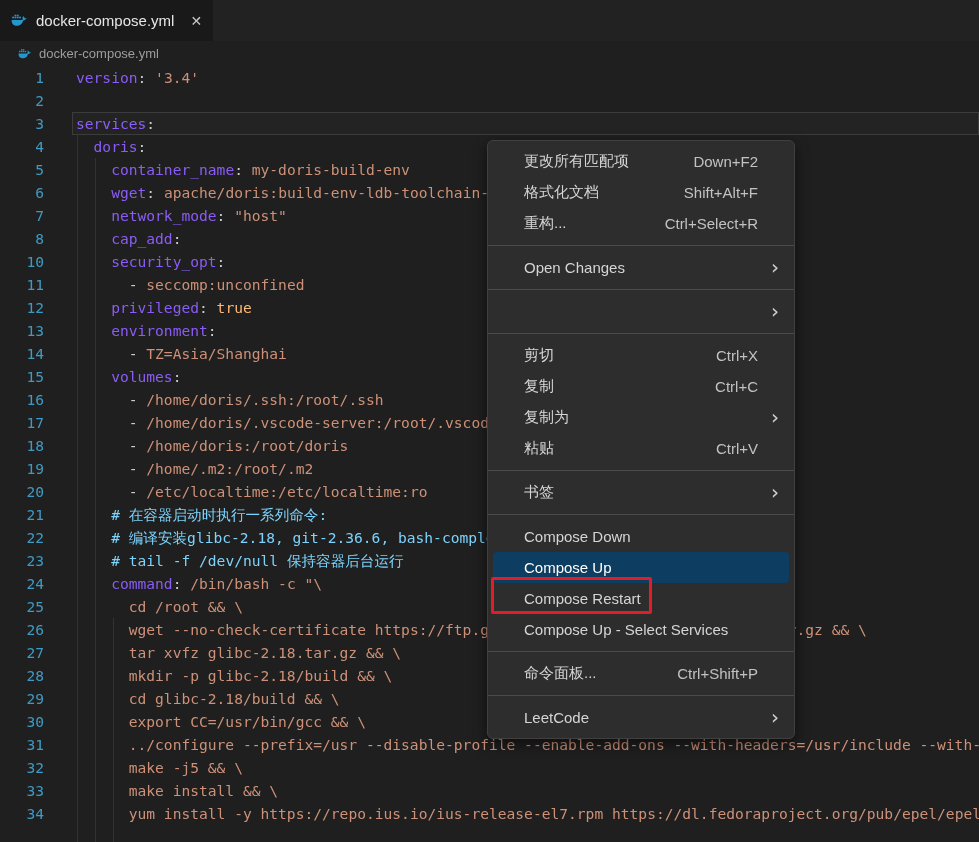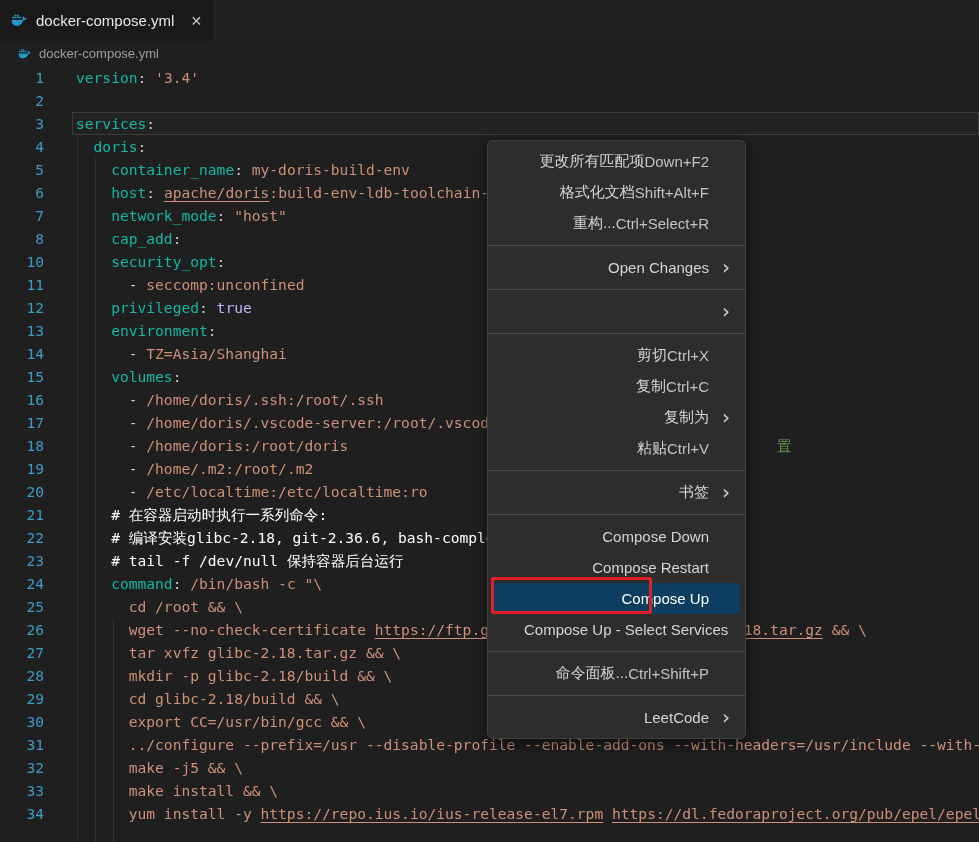--- a/index.html
+++ b/index.html
@@ -17,36 +17,36 @@
   
   .breadcrumb{position:absolute;top:41px;left:0;right:0;height:25px;background:#1f1f1f;
        display:flex;align-items:center;gap:7px;padding-left:18px;color:#9d9d9d;font-size:13px;}
   
   .editor{position:absolute;top:66px;left:0;right:0;bottom:0;background:#1f1f1f;
        font-family:"DejaVu Sans Mono","Liberation Mono",monospace;font-size:14.6px;}
   .line{height:23px;line-height:23px;white-space:pre;}
   .ln{display:inline-block;width:44px;text-align:right;color:#3f9bc4;}
   .lc{white-space:pre;margin-left:32px;}
   .tk-w{color:#cccccc}
-  .tk-k{color:#14b8a6}
+  .tk-k{color:#8b5cf6}
   .tk-s{color:#ce9178}
-  .tk-b{color:#c4b5fd}
-  .tk-c{color:#ffffff}
-  .tk-u{color:#ce9178;text-decoration:underline;text-underline-offset:3px;}
+  .tk-b{color:#fdba74}
+  .tk-c{color:#7dd3fc}
+  .tk-u{color:#ce9178;text-underline-offset:3px;}
   .curline{position:absolute;left:72px;right:0;top:46px;height:23px;box-sizing:border-box;
        border:1px solid #3c3c3c;background:rgba(255,255,255,.02);pointer-events:none;}
   .guide{position:absolute;width:1px;background:#323232;pointer-events:none;}
   #g1{left:77px;top:69px;bottom:0;}
   #g2{left:95px;top:92px;bottom:0;}
   #g3{left:113px;top:552px;bottom:0;}
   .tail17{position:absolute;left:777px;top:368px;height:23px;line-height:23px;color:#6a9955;}
   
-  .menu{position:absolute;left:487px;top:140px;width:259px;box-sizing:border-box;
+  .menu{position:absolute;left:487px;top:140px;width:308px;box-sizing:border-box;
        background:#2d2d2e;border:1px solid #404040;border-radius:6px;padding:5px 0;
-       box-shadow:0 5px 14px rgba(0,0,0,.55);z-index:10;color:#d5d5d5;font-size:15px;text-align:right;}
+       box-shadow:0 5px 14px rgba(0,0,0,.55);z-index:10;color:#d5d5d5;font-size:15px;}
   .mi{position:relative;height:31px;display:flex;align-items:center;
        padding:0 31px;margin:0 5px;border-radius:4px;cursor:default;}
   .mi .lbl{flex:1;white-space:nowrap;}
   .mi .sc{color:#c2c2c2;white-space:nowrap;}
   .mi .arrow{position:absolute;right:10px;top:50%;transform:translateY(-56%);
        font-size:20px;color:#cfcfcf;font-family:"DejaVu Sans",sans-serif;}
   .mi.sel{background:#0d3d61;color:#ffffff;}
   .sep{height:1px;background:#4a4a4a;margin:6px 0;}
   
   .redbox{position:absolute;left:491px;top:577px;width:161px;height:37px;box-sizing:border-box;
@@ -93,21 +93,21 @@
   <div class="curline"></div>
   <div class="guide" id="g1"></div>
   <div class="guide" id="g2"></div>
   <div class="guide" id="g3"></div>
   <div>
       <div class="line"><span class="ln">1</span><span class="lc"><span class="tk-k">version</span><span class="tk-w">:</span><span class="tk-s"> '3.4'</span></span></div>
       <div class="line"><span class="ln">2</span><span class="lc"></span></div>
       <div class="line"><span class="ln">3</span><span class="lc"><span class="tk-k">services</span><span class="tk-w">:</span></span></div>
       <div class="line"><span class="ln">4</span><span class="lc"><span class="tk-w">  </span><span class="tk-k">doris</span><span class="tk-w">:</span></span></div>
       <div class="line"><span class="ln">5</span><span class="lc"><span class="tk-w">    </span><span class="tk-k">container_name</span><span class="tk-w">:</span><span class="tk-s"> my-doris-build-env</span></span></div>
-      <div class="line"><span class="ln">6</span><span class="lc"><span class="tk-w">    </span><span class="tk-k">host</span><span class="tk-w">:</span><span class="tk-s"> </span><span class="tk-u">apache/doris</span><span class="tk-s">:build-env-ldb-toolchain-latest</span></span></div>
+      <div class="line"><span class="ln">6</span><span class="lc"><span class="tk-w">    </span><span class="tk-k">wget</span><span class="tk-w">:</span><span class="tk-s"> </span><span class="tk-u">apache/doris</span><span class="tk-s">:build-env-ldb-toolchain-latest</span></span></div>
       <div class="line"><span class="ln">7</span><span class="lc"><span class="tk-w">    </span><span class="tk-k">network_mode</span><span class="tk-w">:</span><span class="tk-s"> "host"</span></span></div>
       <div class="line"><span class="ln">8</span><span class="lc"><span class="tk-w">    </span><span class="tk-k">cap_add</span><span class="tk-w">:</span></span></div>
       <div class="line"><span class="ln">10</span><span class="lc"><span class="tk-w">    </span><span class="tk-k">security_opt</span><span class="tk-w">:</span></span></div>
       <div class="line"><span class="ln">11</span><span class="lc"><span class="tk-w">      - </span><span class="tk-s">seccomp:unconfined</span></span></div>
       <div class="line"><span class="ln">12</span><span class="lc"><span class="tk-w">    </span><span class="tk-k">privileged</span><span class="tk-w">:</span><span class="tk-b"> true</span></span></div>
       <div class="line"><span class="ln">13</span><span class="lc"><span class="tk-w">    </span><span class="tk-k">environment</span><span class="tk-w">:</span></span></div>
       <div class="line"><span class="ln">14</span><span class="lc"><span class="tk-w">      - </span><span class="tk-s">TZ=Asia/Shanghai</span></span></div>
       <div class="line"><span class="ln">15</span><span class="lc"><span class="tk-w">    </span><span class="tk-k">volumes</span><span class="tk-w">:</span></span></div>
       <div class="line"><span class="ln">16</span><span class="lc"><span class="tk-w">      - </span><span class="tk-s">/home/doris/.ssh:/root/.ssh</span></span></div>
       <div class="line"><span class="ln">17</span><span class="lc"><span class="tk-w">      - </span><span class="tk-s">/home/doris/.vscode-server:/root/.vscode-server</span></span></div>
@@ -173,27 +173,27 @@
     </div>
     <div class="sep"></div>
     <div class="mi">
       <span class="lbl">书签</span>
       <span class="arrow">›</span>
     </div>
     <div class="sep"></div>
     <div class="mi">
       <span class="lbl">Compose Down</span>
     </div>
-    <div class="mi">
-      <span class="lbl">Compose Restart</span>
-    </div>
     <div class="mi sel">
       <span class="lbl">Compose Up</span>
     </div>
     <div class="mi">
+      <span class="lbl">Compose Restart</span>
+    </div>
+    <div class="mi">
       <span class="lbl">Compose Up - Select Services</span>
     </div>
     <div class="sep"></div>
     <div class="mi">
       <span class="lbl">命令面板...</span>
       <span class="sc">Ctrl+Shift+P</span>
     </div>
     <div class="sep"></div>
     <div class="mi">
       <span class="lbl">LeetCode</span>

